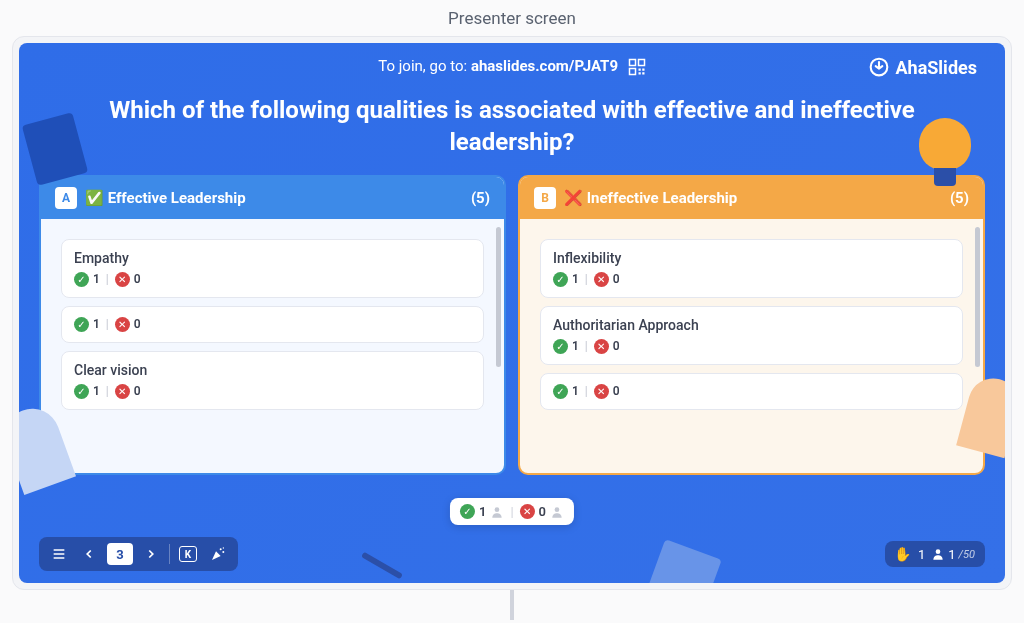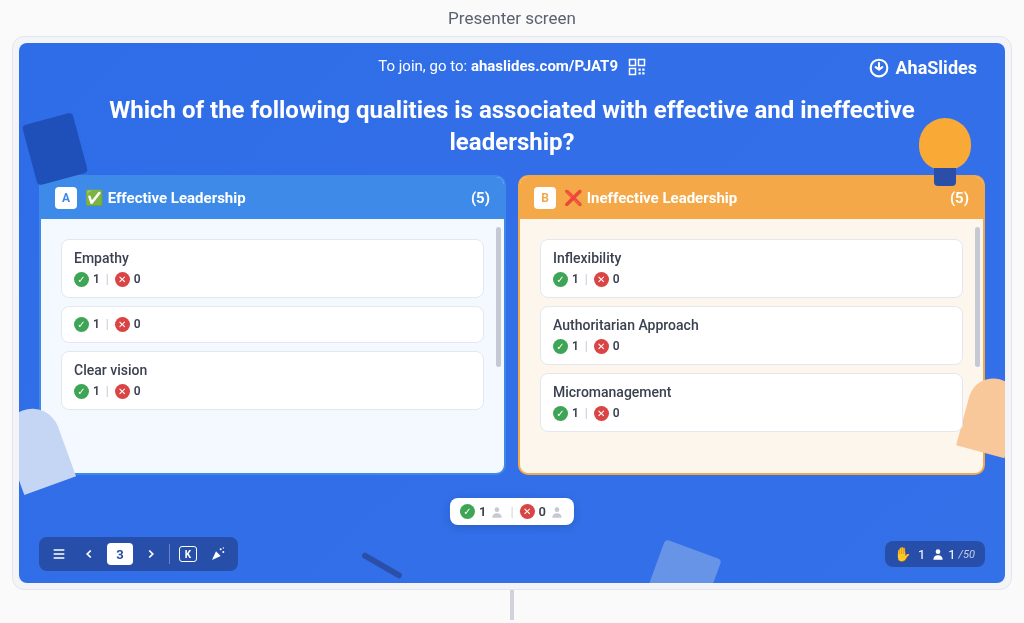--- a/index.html
+++ b/index.html
@@ -14,21 +14,21 @@
 .bulb-glass { width: 52px; height: 52px; background: #f8a936; border-radius: 50% 50% 45% 45%; margin: 0 auto; }
 .bulb-base { width: 22px; height: 18px; background: #2b4fa8; margin: -2px auto 0; border-radius: 0 0 4px 4px; }
 .deco-hand-right { position: absolute; right: -10px; bottom: 130px; width: 50px; height: 75px; background: #f8c89b; border-radius: 25px 25px 0 0; transform: rotate(15deg); }
 .deco-note2 { position: absolute; right: 290px; bottom: -15px; width: 60px; height: 50px; background: #6894e8; border-radius: 4px; transform: rotate(20deg); }
 .deco-pen { position: absolute; left: 360px; bottom: -5px; width: 6px; height: 45px; background: #2b4fa8; transform: rotate(-60deg); border-radius: 3px; }
 
 .top-bar { display: flex; align-items: center; justify-content: center; padding: 14px 35px; color: #fff; font-size: 15px; position: relative; }
 .join-text { font-weight: 400; }
 .join-text b { font-weight: 700; }
 .qr-icon { display: inline-block; width: 18px; height: 18px; vertical-align: middle; margin-left: 6px; }
-.brand { position: absolute; right: 28px; top: 14px; display: flex; align-items: flex-end; gap: 6px; color: #fff; font-weight: 700; font-size: 18px; }
+.brand { position: absolute; right: 28px; top: 14px; display: flex; align-items: flex-start; gap: 6px; color: #fff; font-weight: 700; font-size: 18px; }
 .brand-icon { width: 20px; height: 20px; }
 
 .question-title { color: #fff; text-align: center; font-size: 24px; font-weight: 700; padding: 4px 90px 16px; line-height: 1.35; }
 
 .columns { display: flex; gap: 12px; padding: 0 20px; height: 300px; }
 .column { flex: 1; background: #fff; border-radius: 10px; overflow: hidden; display: flex; flex-direction: column; }
 .col-a { border: 2px solid #3d8ae8; background: #f4f8ff; }
 .col-b { border: 2px solid #f4a847; background: #fdf6ec; }
 .col-header { display: flex; align-items: center; padding: 10px 14px; color: #fff; font-weight: 700; font-size: 15px; }
 .col-a .col-header { background: #3d8ae8; }
@@ -173,21 +173,20 @@
     <div class="card-title">Authoritarian Approach</div>
     <div class="card-votes">
       <span class="vote-ok">✓</span>
       <span class="vote-num">1</span>
       <span class="vote-sep">|</span>
       <span class="vote-no">✕</span>
       <span class="vote-num">0</span>
     </div>
   </div>
               <div class="card">
-    <div class="card-title">Micromanagement</div>
     <div class="card-votes">
       <span class="vote-ok">✓</span>
       <span class="vote-num">1</span>
       <span class="vote-sep">|</span>
       <span class="vote-no">✕</span>
       <span class="vote-num">0</span>
     </div>
   </div>
             </div>
         </div>

